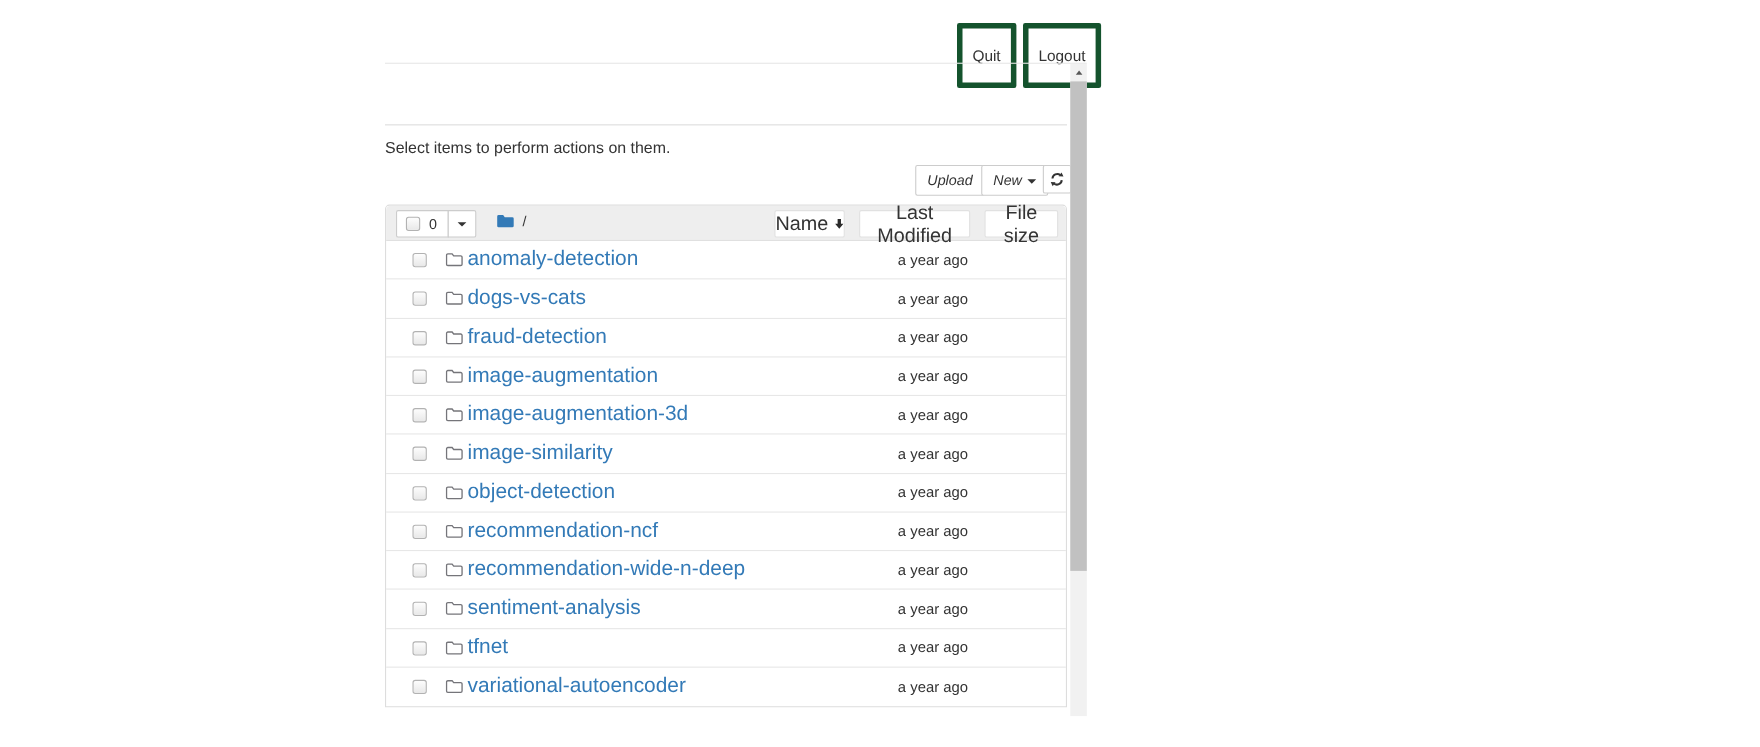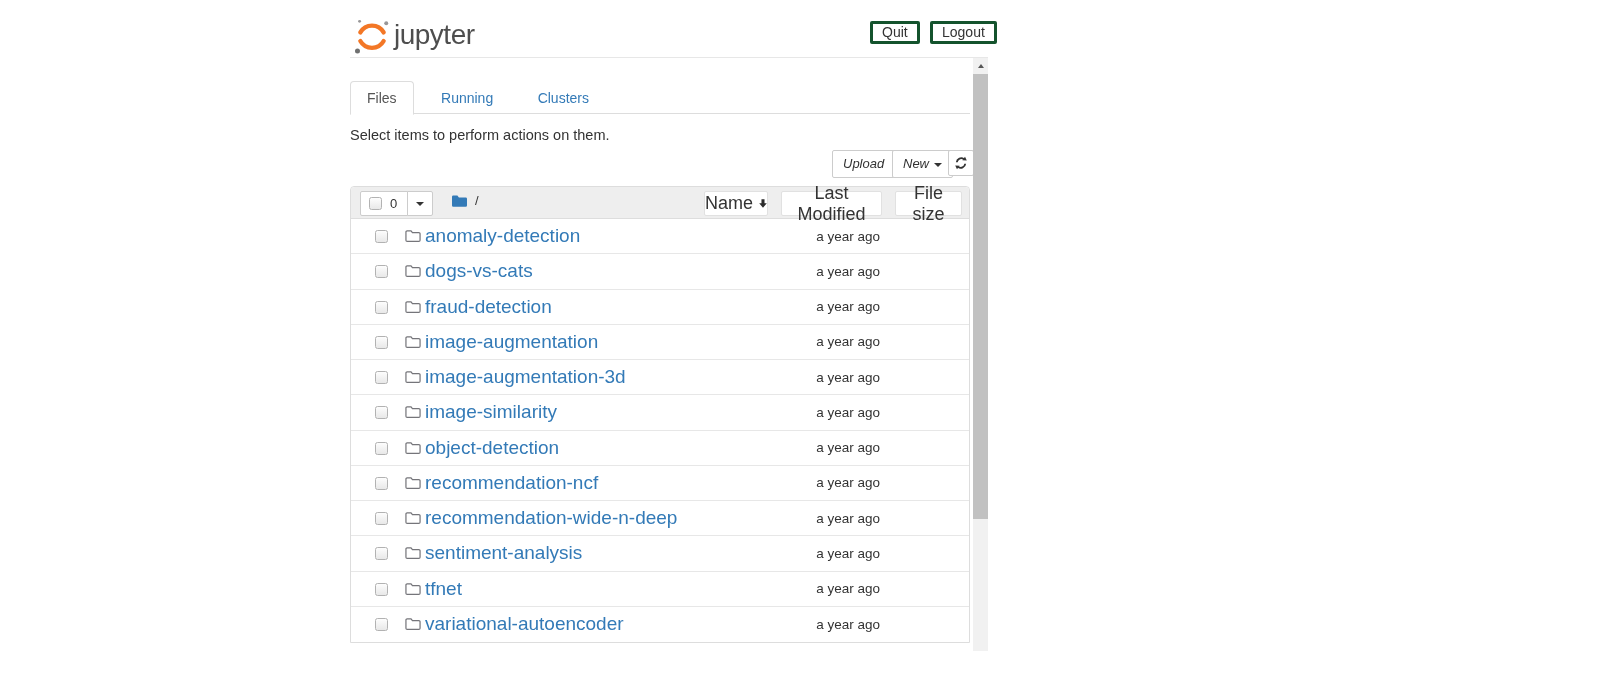--- a/index.html
+++ b/index.html
@@ -12,22 +12,22 @@
     width:1600px;height:679px;position:relative;overflow:hidden;
     font-family:"Liberation Sans","DejaVu Sans",sans-serif;color:var(--text);
   }
   #app{position:absolute;inset:0;}
 
   
   .logo{position:absolute;left:353px;top:15px;display:flex;align-items:flex-start;cursor:pointer;}
   .logo svg{width:38px;height:40px;}
   .logo-text{font-size:28px;color:#4e4e4e;letter-spacing:-0.5px;margin-left:3px;line-height:40px;}
   .hdr-btn{
-    position:absolute;top:21px;background:#fff;border:3px solid #14532d;border-radius:2px;
-    font-size:14px;color:var(--text);padding:0 9px;cursor:pointer;
+    position:absolute;top:21px;background:#fff;border:5px solid #14532d;border-radius:2px;
+    font-size:14px;color:var(--text);padding:16px 9px;cursor:pointer;
     font-family:inherit;line-height:1.2;
   }
   #quit-btn{left:870px;}
   #logout-btn{left:930px;}
   .header-divider{position:absolute;left:350px;top:57px;width:638px;height:1px;background:#e7e7e7;}
 
   
   .tabs{position:absolute;left:350px;top:81px;height:33px;}
   .tab{
     display:inline-block;vertical-align:top;padding:8px 16px;font-size:14px;cursor:pointer;
@@ -105,39 +105,24 @@
     display:block;width:0;height:0;border-left:3.5px solid transparent;
     border-right:3.5px solid transparent;border-bottom:4.5px solid #575757;
   }
   .scroll-thumb{position:absolute;left:0;top:16px;width:15px;height:445px;background:var(--thumb);cursor:grab;}
 </style>
 </head>
 <body>
 
 <div id="app">
 
-  <div class="logo">
-    <svg viewBox="0 0 44 46">
-      <path d="M8.5 20 A 15.5 15.5 0 0 1 35.5 20" fill="none" stroke="#f37726" stroke-width="5" stroke-linecap="round"></path>
-      <path d="M35.5 30 A 15.5 15.5 0 0 1 8.5 30" fill="none" stroke="#f37726" stroke-width="5" stroke-linecap="round"></path>
-      <circle cx="38.5" cy="9.5" r="2.3" fill="#989798"></circle>
-      <circle cx="5.2" cy="41.5" r="2.9" fill="#6f7070"></circle>
-      <circle cx="7.6" cy="7.2" r="1.7" fill="#989798"></circle>
-    </svg>
-    <span class="logo-text">jupyter</span>
-  </div>
   <button class="hdr-btn" id="quit-btn">Quit</button>
   <button class="hdr-btn" id="logout-btn">Logout</button>
   <div class="header-divider"></div>
 
-  <div class="tabs">
-    <span class="tab active">Files</span>
-    <span class="tab">Running</span>
-    <span class="tab">Clusters</span>
-  </div>
   <div class="tabbar-line"></div>
 
   <div class="notice">Select items to perform actions on them.</div>
 
   <button class="tool-btn" id="upload-btn">Upload</button>
   <button class="tool-btn" id="new-btn">
     <span>New</span>
     <i class="caret"></i>
   </button>
   <button class="tool-btn" id="refresh-btn">

